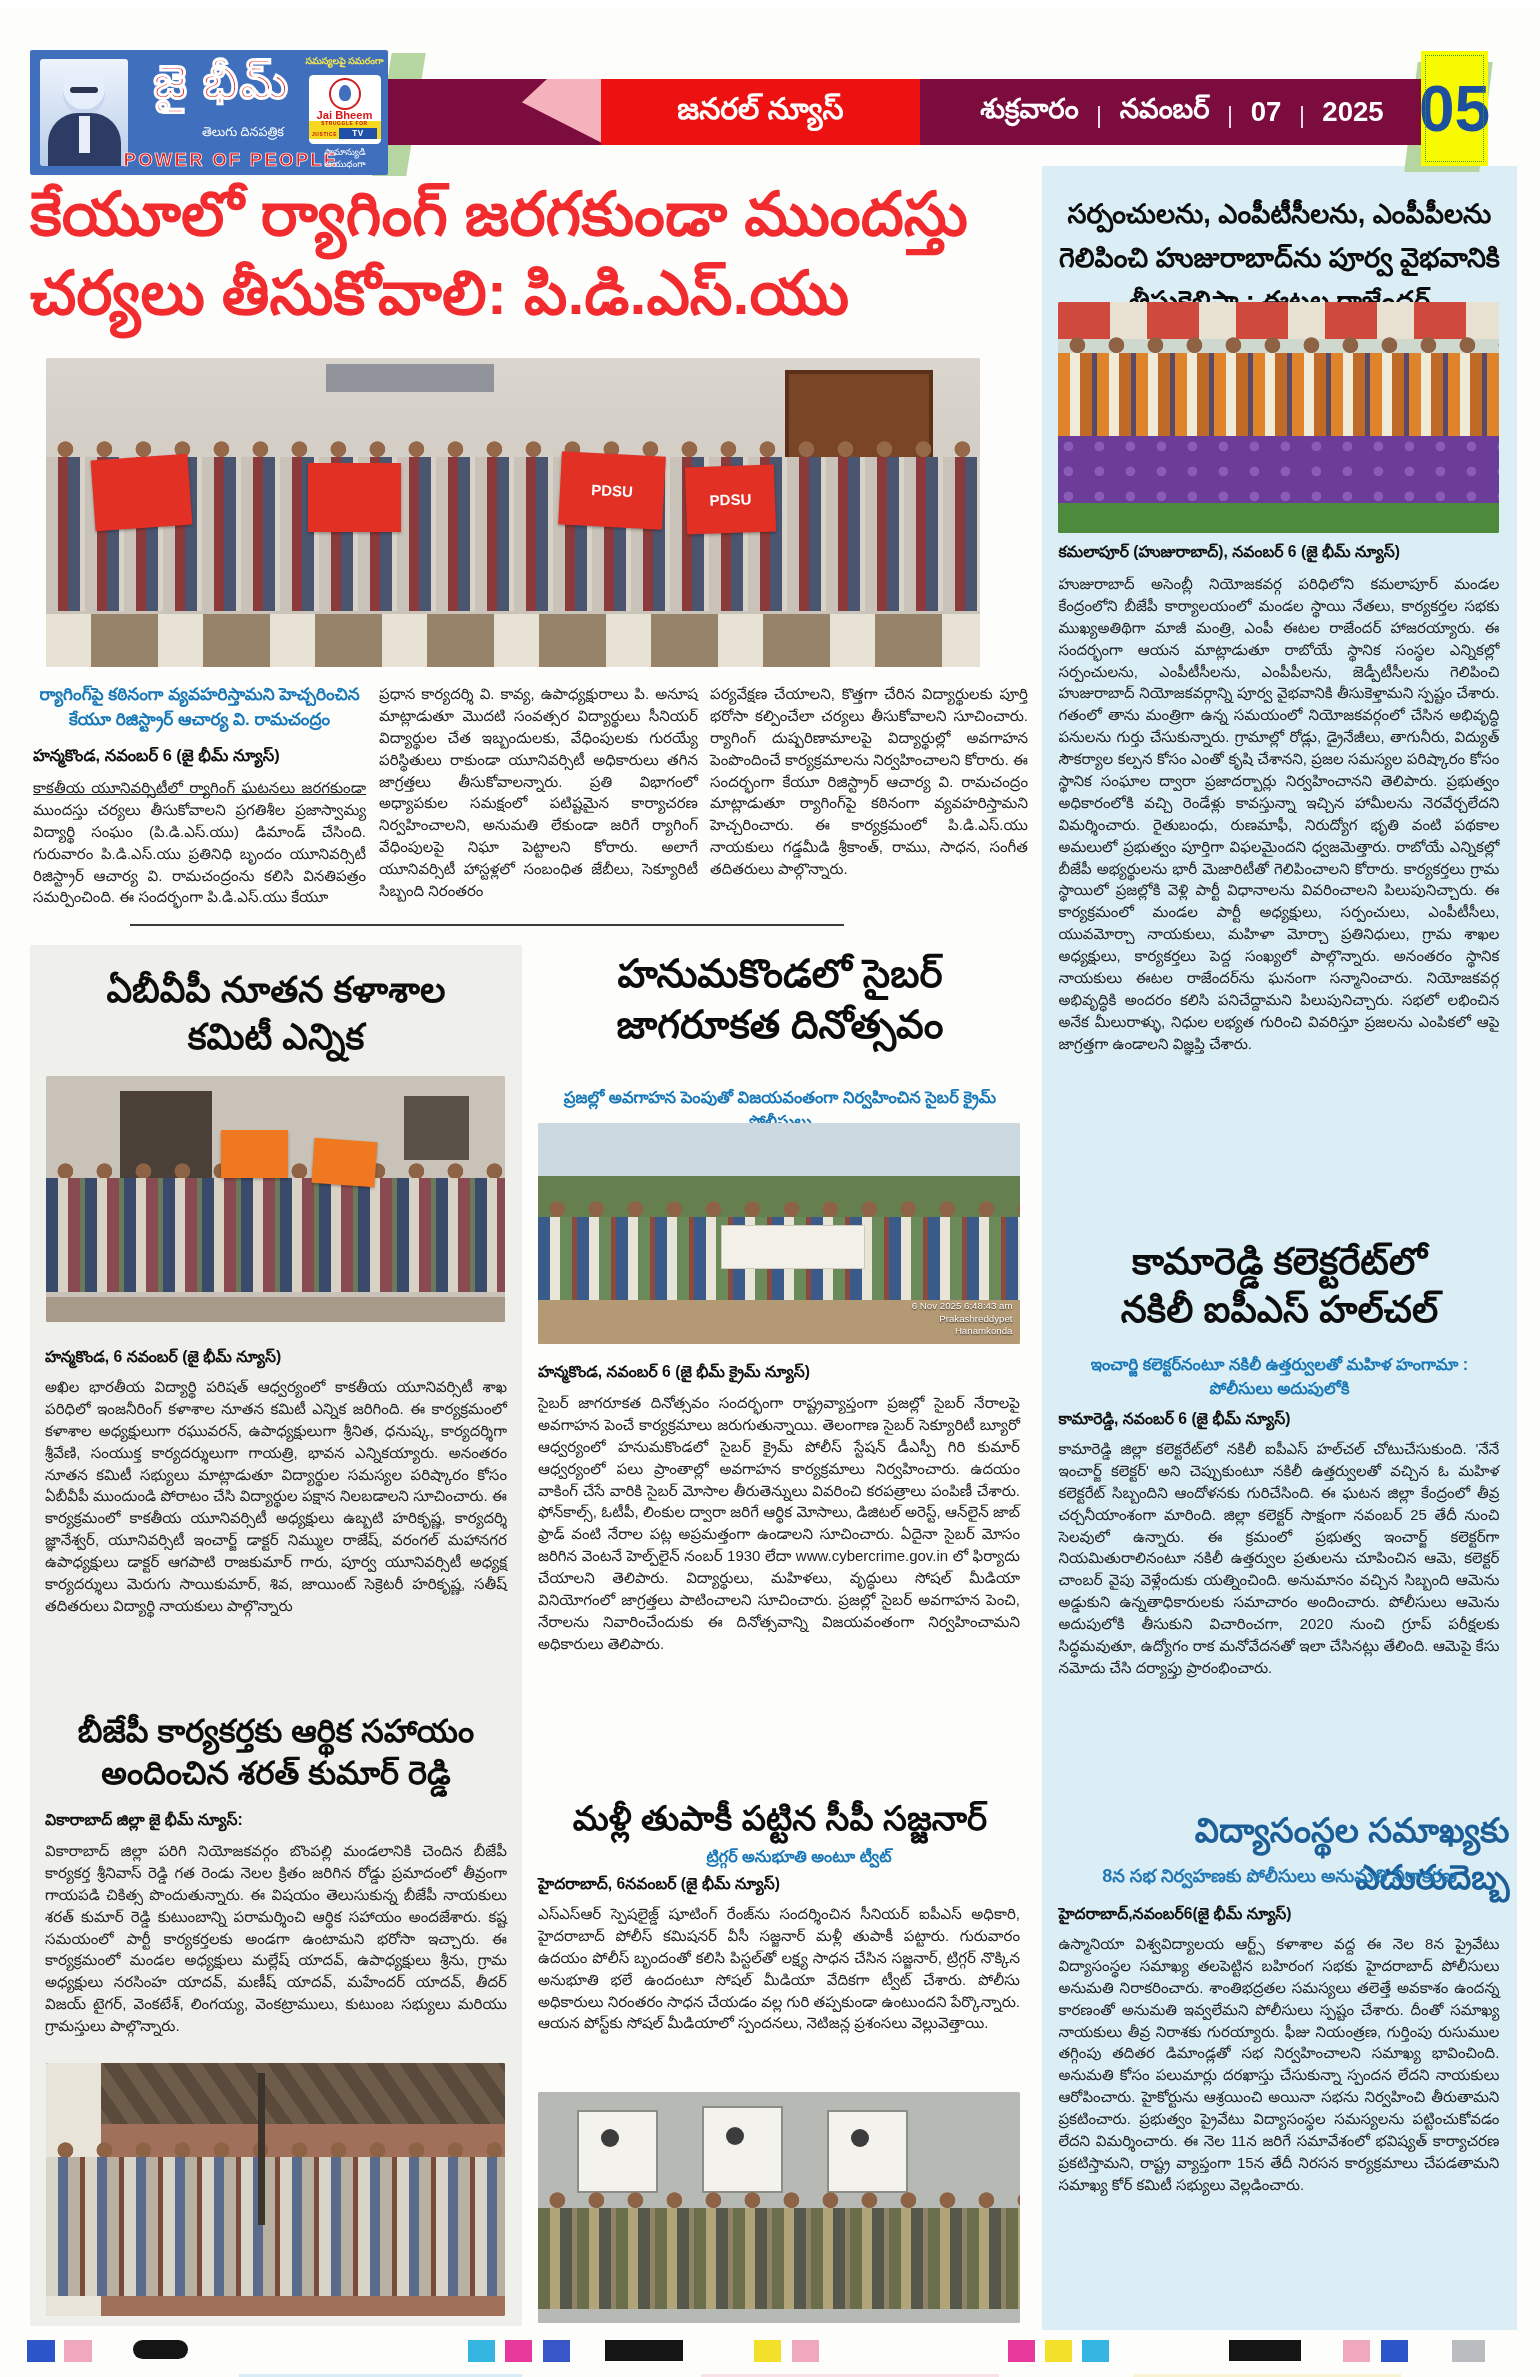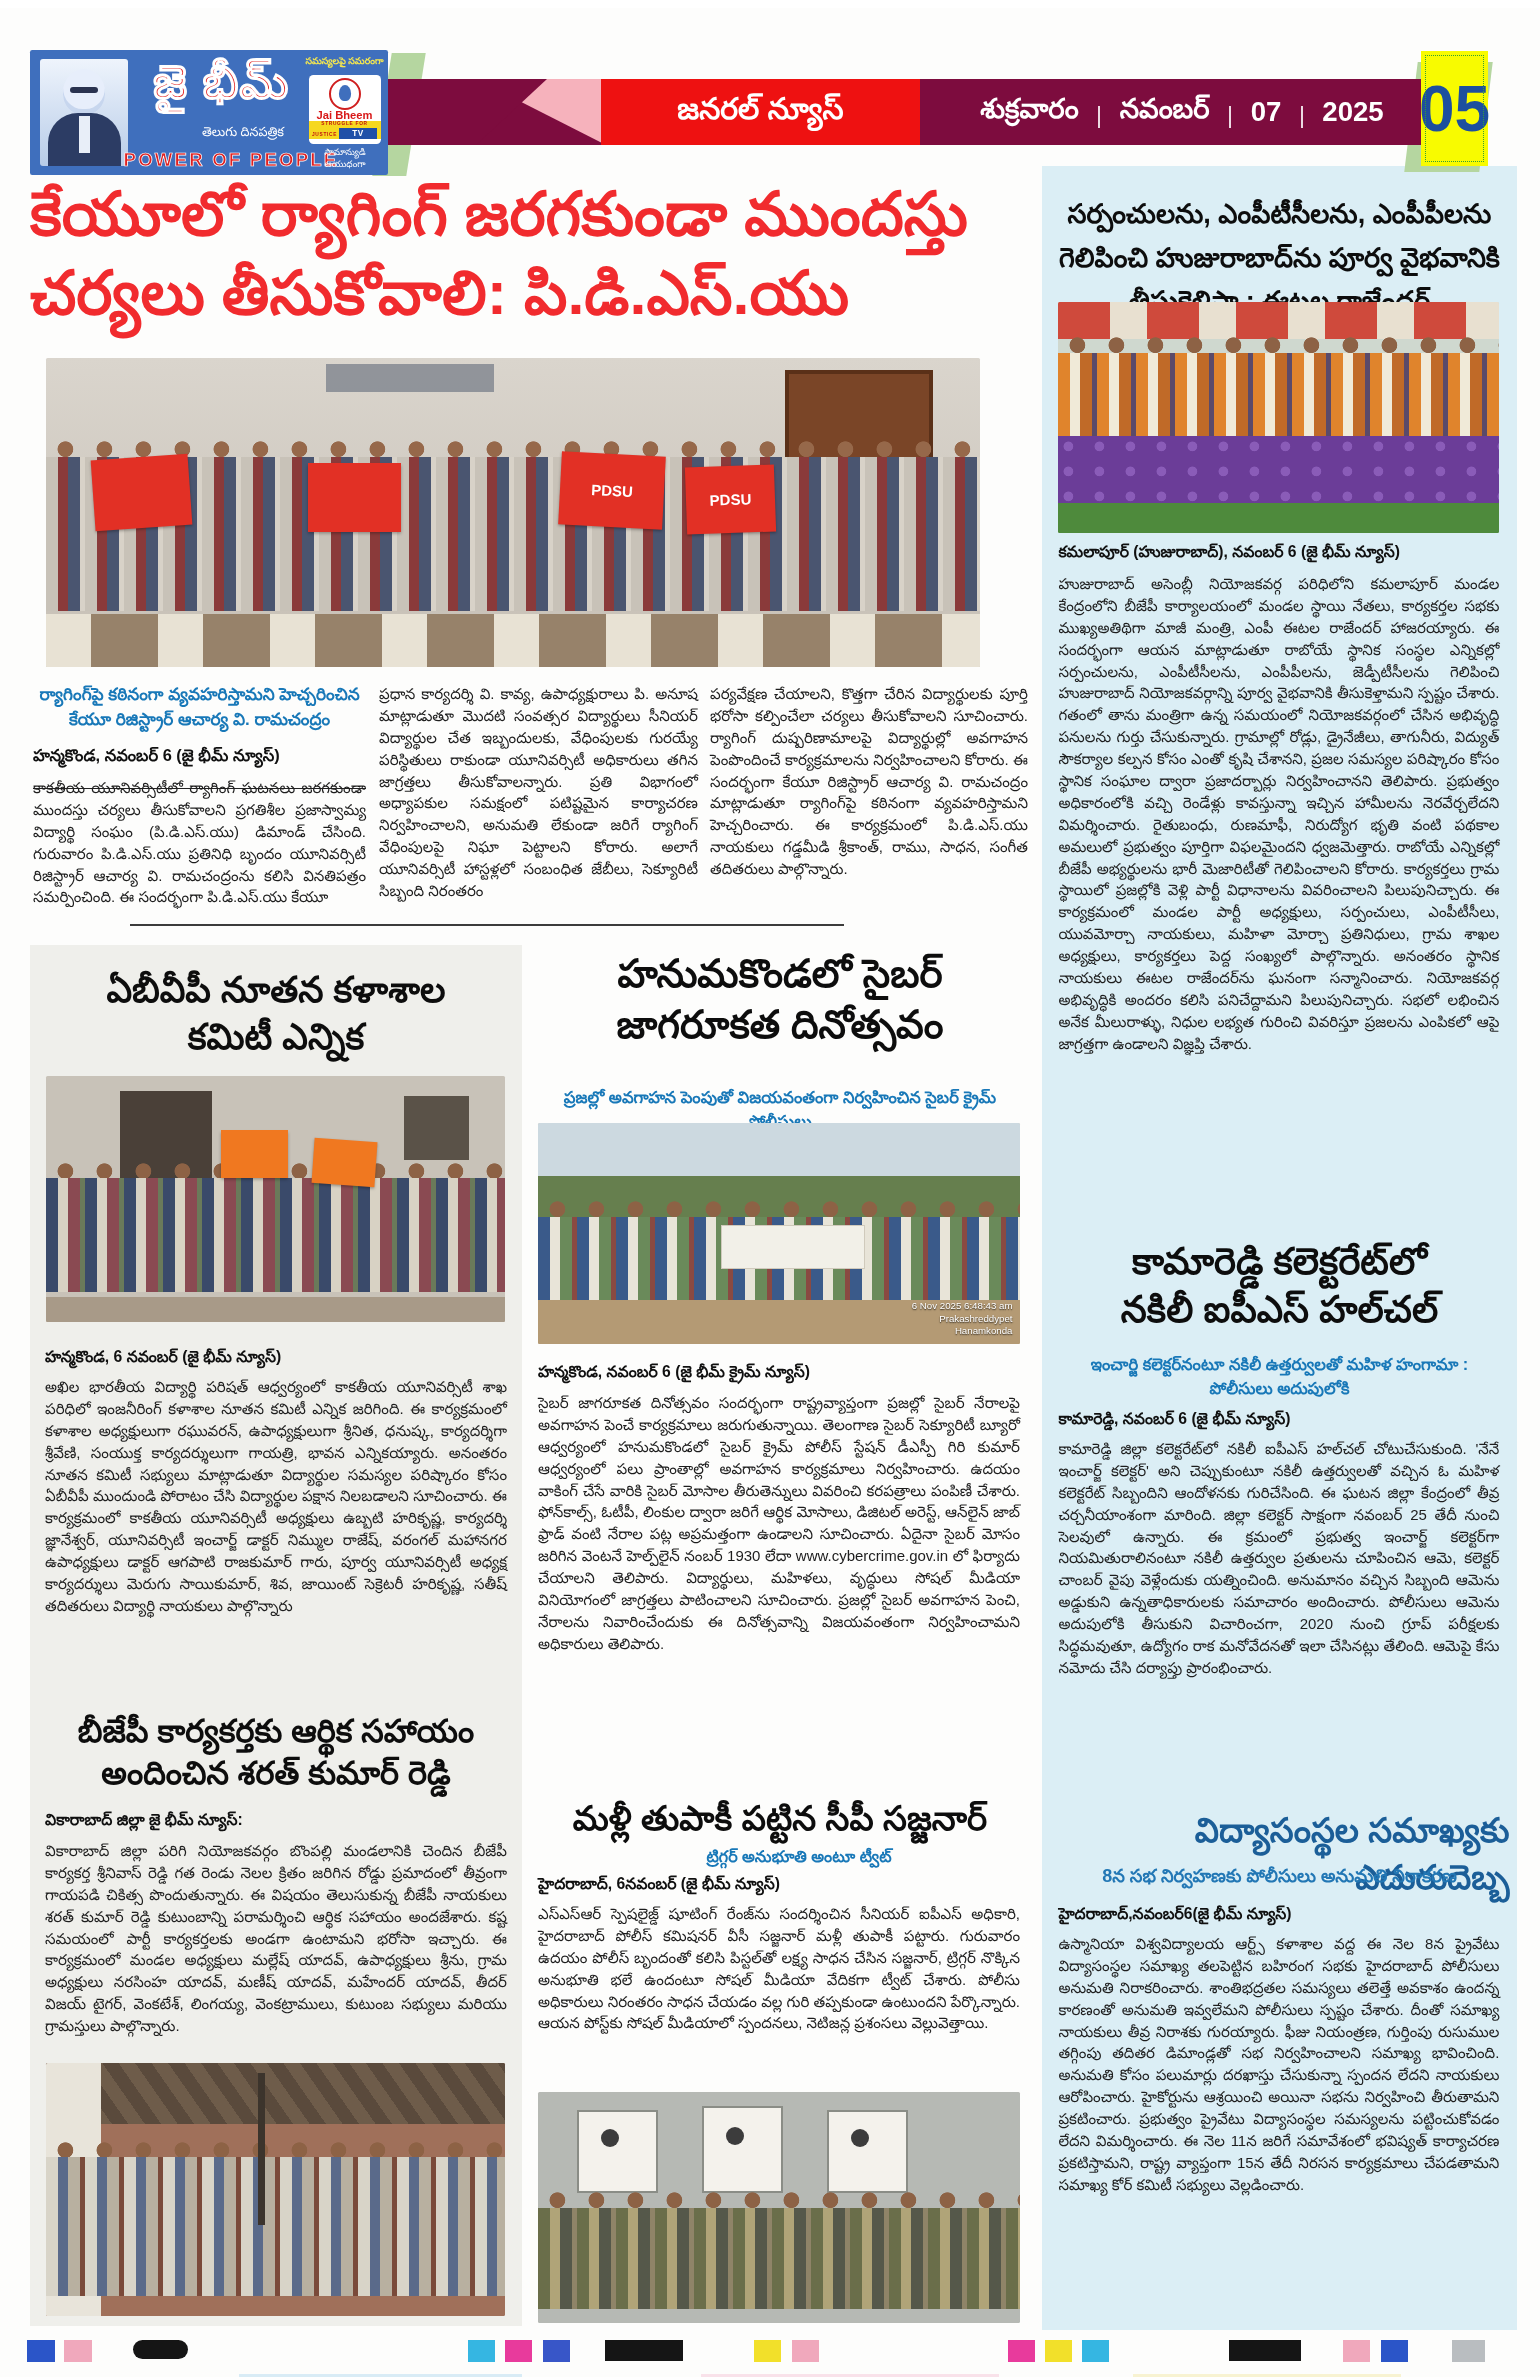--- a/index.html
+++ b/index.html
@@ -132,21 +132,21 @@
     <div class="flag" style="left:28%;top:34%;width:93px;height:69px;"></div>
     <div class="flag" style="left:55%;top:31%;width:104px;height:73px;transform:rotate(3deg);">PDSU</div>
     <div class="flag" style="right:22%;top:35%;width:89px;height:67px;transform:rotate(-2deg);">PDSU</div>
     <div class="band" style="bottom:0;height:17%;background:repeating-linear-gradient(90deg,#e8e2d4 0 45px,#97826a 45px 112px);"></div>
   </div>
 
   <div class="abs subhead-blue" style="left:33px;top:675px;width:333px;font-size:17px;">
     <div>ర్యాగింగ్‌పై కఠినంగా వ్యవహరిస్తామని హెచ్చరించిన</div>
     <div>కేయూ రిజిస్ట్రార్ ఆచార్య వి. రామచంద్రం</div>
   </div>
-  <div class="abs dateline" style="left:33px;top:738px;width:333px;font-size:16.4px;padding-bottom:19px;border-bottom:1.5px solid #222;">హన్మకొండ, నవంబర్ 6 (జై భీమ్ న్యూస్)</div>
+  <div class="abs dateline" style="left:33px;top:738px;width:333px;font-size:16.4px;padding-bottom:25px;border-bottom:1.5px solid #222;">హన్మకొండ, నవంబర్ 6 (జై భీమ్ న్యూస్)</div>
   <div class="abs bodytext" style="left:33px;top:769px;width:333px;height:123px;">కాకతీయ యూనివర్సిటీలో ర్యాగింగ్ ఘటనలు జరగకుండా ముందస్తు చర్యలు తీసుకోవాలని ప్రగతిశీల ప్రజాస్వామ్య విద్యార్థి సంఘం (పి.డి.ఎస్.యు) డిమాండ్ చేసింది. గురువారం పి.డి.ఎస్.యు ప్రతినిధి బృందం యూనివర్సిటీ రిజిస్ట్రార్ ఆచార్య వి. రామచంద్రంను కలిసి వినతిపత్రం సమర్పించింది. ఈ సందర్భంగా పి.డి.ఎస్.యు కేయూ</div>
   <div class="abs bodytext" style="left:379px;top:675px;width:319px;height:218px;">ప్రధాన కార్యదర్శి వి. కావ్య, ఉపాధ్యక్షురాలు పి. అనూష మాట్లాడుతూ మొదటి సంవత్సర విద్యార్థులు సీనియర్ విద్యార్థుల చేత ఇబ్బందులకు, వేధింపులకు గురయ్యే పరిస్థితులు రాకుండా యూనివర్సిటీ అధికారులు తగిన జాగ్రత్తలు తీసుకోవాలన్నారు. ప్రతి విభాగంలో అధ్యాపకుల సమక్షంలో పటిష్టమైన కార్యాచరణ నిర్వహించాలని, అనుమతి లేకుండా జరిగే ర్యాగింగ్ వేధింపులపై నిఘా పెట్టాలని కోరారు. అలాగే యూనివర్సిటీ హాస్టళ్లలో సంబంధిత జేబీలు, సెక్యూరిటీ సిబ్బంది నిరంతరం</div>
   <div class="abs bodytext" style="left:710px;top:675px;width:318px;height:218px;">పర్యవేక్షణ చేయాలని, కొత్తగా చేరిన విద్యార్థులకు పూర్తి భరోసా కల్పించేలా చర్యలు తీసుకోవాలని సూచించారు. ర్యాగింగ్ దుష్పరిణామాలపై విద్యార్థుల్లో అవగాహన పెంపొందించే కార్యక్రమాలను నిర్వహించాలని కోరారు. ఈ సందర్భంగా కేయూ రిజిస్ట్రార్ ఆచార్య వి. రామచంద్రం మాట్లాడుతూ ర్యాగింగ్‌పై కఠినంగా వ్యవహరిస్తామని హెచ్చరించారు. ఈ కార్యక్రమంలో పి.డి.ఎస్.యు నాయకులు గడ్డమీడి శ్రీకాంత్, రాము, సాధన, సంగీత తదితరులు పాల్గొన్నారు.</div>
   <div class="abs rule" style="left:130px;top:916px;width:714px;"></div>
 
   <div class="rail">
     <div class="abs headline-black" style="left:15px;top:27px;width:445px;font-size:27px;line-height:1.62;">సర్పంచులను, ఎంపీటీసీలను, ఎంపీపీలను గెలిపించి హుజురాబాద్‌ను పూర్వ వైభవానికి తీసుకెళ్లిస్తా : ఈటల రాజేందర్</div>
 
     <div class="photo" style="left:16.4px;top:136px;width:441px;height:231px;background:#cfd8cf;">
       <div class="band" style="top:0;height:16%;background:repeating-linear-gradient(90deg,#cf4a3c 0 52px,#e8e0d0 52px 89px);"></div>

